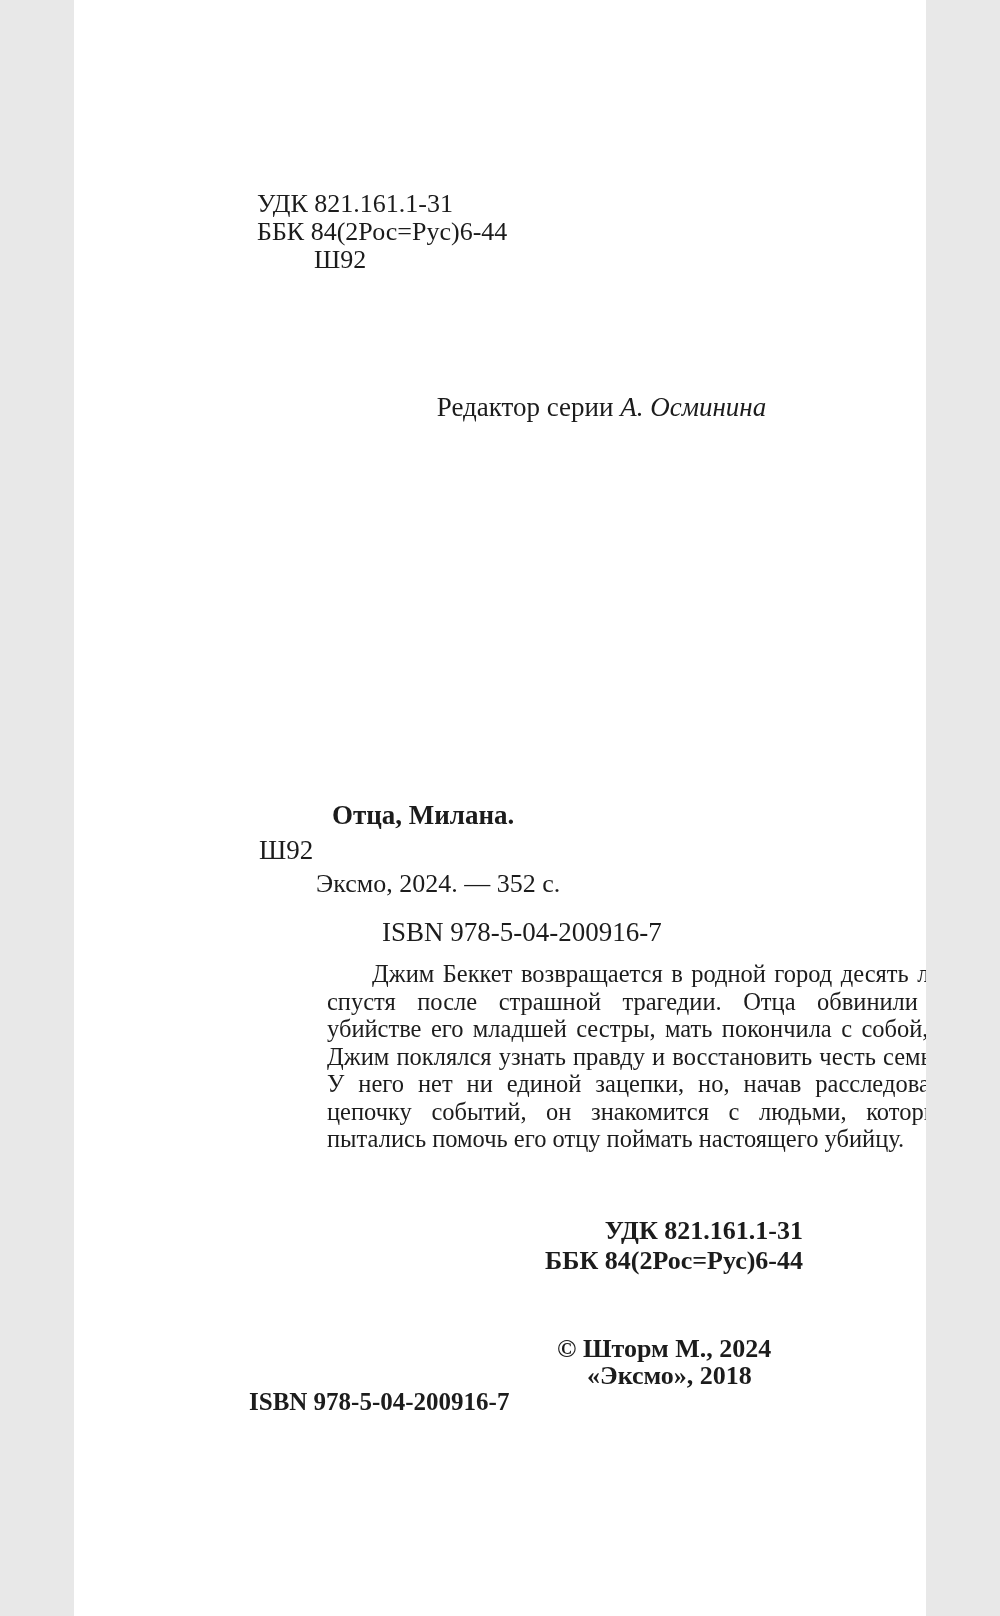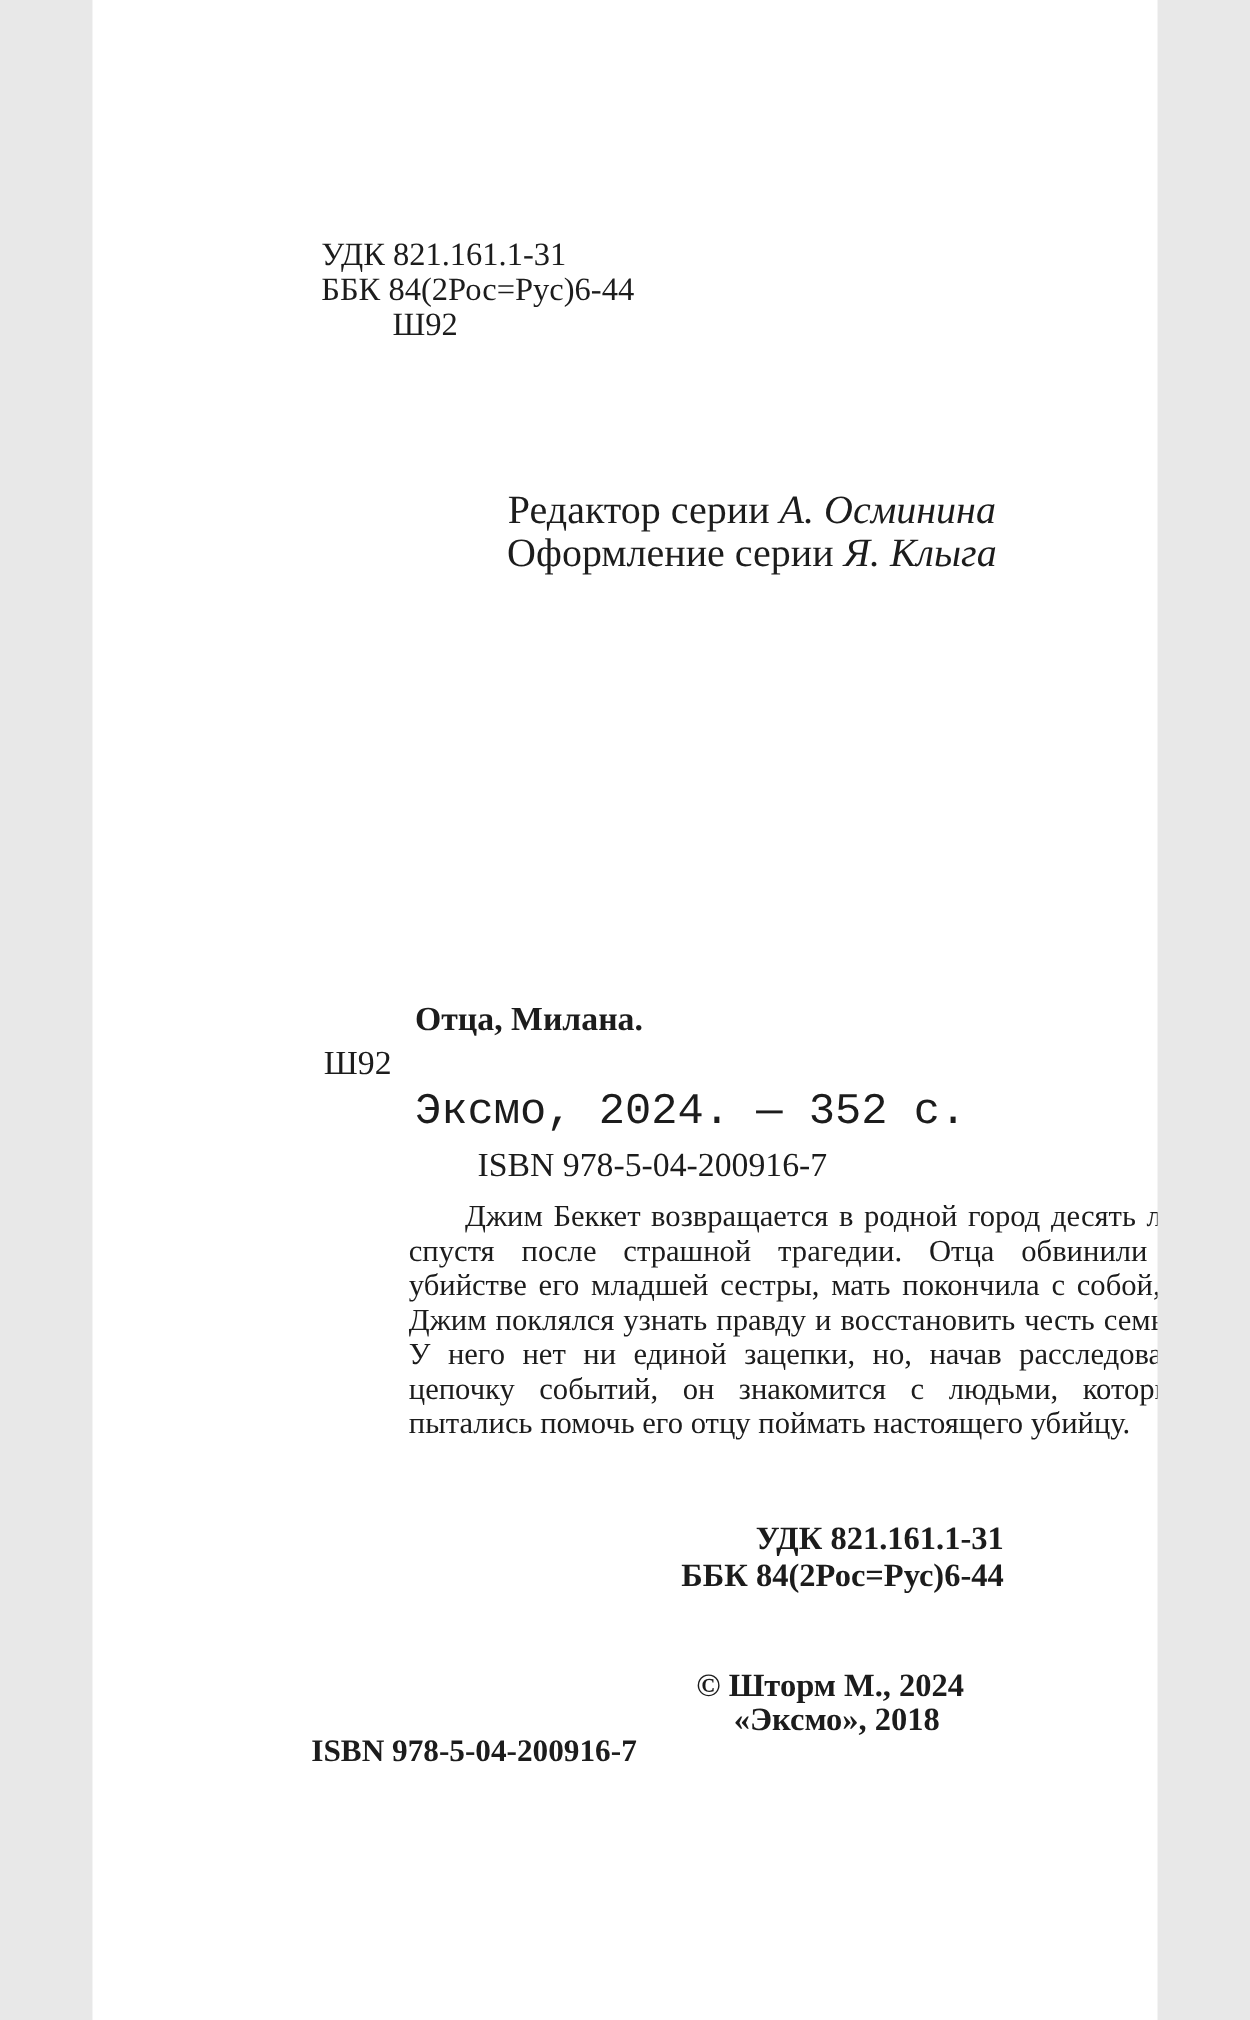--- a/index.html
+++ b/index.html
@@ -15,30 +15,30 @@
   }
   .abs{position:absolute;}
 
   
   .top-codes{left:183px;top:190px;font-size:26px;line-height:28px;}
   .top-codes .sign{padding-left:57px;}
 
   
   .series-credits{
     left:178px;top:390px;width:699px;
-    font-size:32px;line-height:35px;
+    font-size:27px;line-height:35px;
     text-align:center;
   }
   .series-credits .name{font-style:italic;}
 
   
   .entry-author{left:258px;top:800px;font-size:27px;font-weight:bold;}
   .entry-sign{left:185px;top:835px;font-size:27px;}
   .entry-title{left:308px;top:835px;font-size:27px;}
-  .entry-imprint{left:258px;top:869px;font-size:35px;font-family:Liberation Mono, monospace;}
+  .entry-imprint{left:242px;top:869px;font-size:26px;}
   .entry-isbn{left:308px;top:917px;font-size:27px;}
 
   
   .annotation{
     left:253px;top:960px;width:624px;
     font-size:24.5px;line-height:27.5px;
     text-align:justify;
   }
   .annotation p{margin:0;text-indent:45px;}
 
@@ -62,21 +62,20 @@
 <div class="page">
 
   <div class="abs top-codes">
     <div>УДК 821.161.1-31</div>
     <div>ББК 84(2Рос=Рус)6-44</div>
     <div class="sign">Ш92</div>
   </div>
 
   <div class="abs series-credits">
     <div><span>Редактор серии </span><span class="name">А. Осминина</span></div>
-    <div><span>Оформление серии </span><span class="name">Я. Клыга</span></div>
   </div>
 
   <div class="abs entry-author">Отца, Милана.</div>
   <div class="abs entry-sign">Ш92</div>
   <div class="abs entry-imprint">Эксмо, 2024. — 352 с.</div>
   <div class="abs entry-isbn">ISBN 978-5-04-200916-7</div>
 
   <div class="abs annotation">
     <p>Джим Беккет возвращается в родной город десять лет спустя после страшной трагедии. Отца обвинили в убийстве его младшей сестры, мать покончила с собой, и Джим поклялся узнать правду и восстановить честь семьи. У него нет ни единой зацепки, но, начав расследовать цепочку событий, он знакомится с людьми, которые пытались помочь его отцу поймать настоящего убийцу.</p>
   </div>

